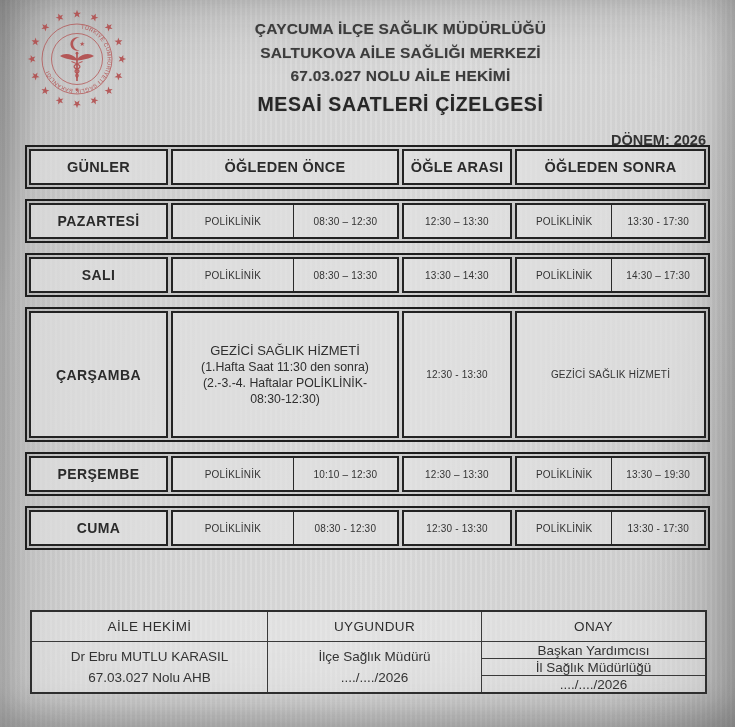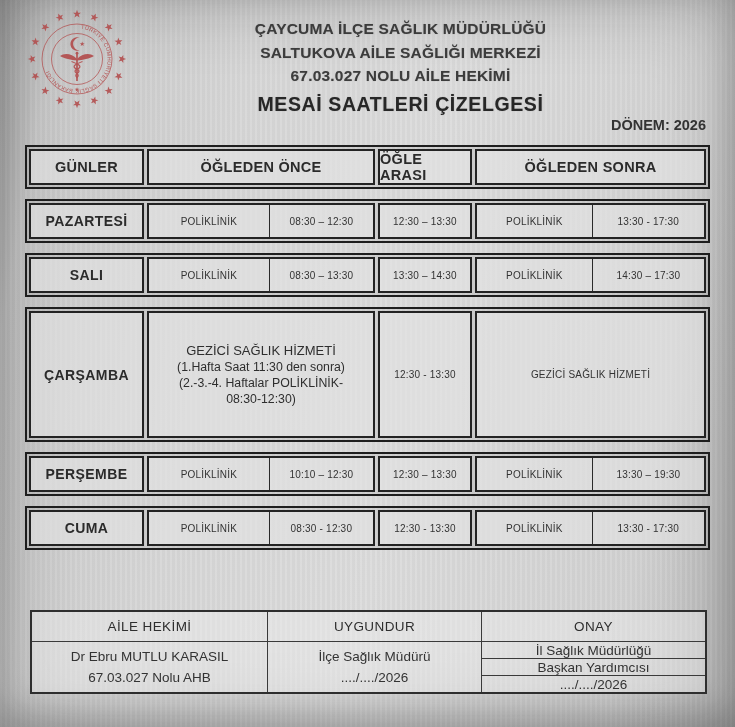--- a/index.html
+++ b/index.html
@@ -23,39 +23,39 @@
   .head-lines { text-align:center; padding:17px 4px 0 70px; }
   .org-line {
     font-size:15.5px; font-weight:700; letter-spacing:0.2px; color:#3c3c3c;
     line-height:23.5px; text-shadow:0 0 1px rgba(70,70,70,0.35);
   }
   .doc-title {
     font-size:19.5px; font-weight:700; letter-spacing:0.6px; color:#272727;
     margin-top:5px; text-shadow:0 0 1px rgba(50,50,50,0.3);
   }
   .period {
-    position:absolute; right:29px; top:117px;
+    position:absolute; right:29px; top:132px;
     font-size:14.5px; font-weight:600; color:#333;
   }
   
   .srow {
     display:flex; gap:3px; align-items:stretch; box-sizing:border-box;
     margin:0 25px 10px 25px;
     border:2px solid #1e1e1e; padding:2px;
     background:rgba(150,150,150,0.18);
   }
   .box {
     border:2px solid #232323; box-sizing:border-box;
     display:flex; align-items:center; justify-content:center;
     background:rgba(238,238,238,0.55);
     min-height:36px;
   }
-  .box.day { width:115px; flex:none; }
+  .box.day { width:139px; flex:none; }
   .box.morning { width:228px; flex:none; padding:0; }
-  .box.midday { width:94px; flex:none; }
+  .box.midday { width:110px; flex:none; }
   .box.afternoon { flex:1; padding:0; }
   .split { display:flex; width:100%; align-self:stretch; align-items:stretch; }
   .sub { display:flex; align-items:center; justify-content:center; }
   .sub.m-act { flex:1.16; } .sub.m-time { flex:1; border-left:1.5px solid #2a2a2a; }
   .sub.a-act { flex:1.03; } .sub.a-time { flex:1; border-left:1.5px solid #2a2a2a; }
   .col-label { font-size:14.5px; font-weight:700; letter-spacing:0.3px; color:#2b2b2b; }
   .day-label { font-size:14px; font-weight:700; letter-spacing:0.4px; color:#2b2b2b; }
   .val { font-size:10px; color:#333; letter-spacing:0.2px; }
   .srow.tall .box { min-height:127px; }
   .mobile-lines { text-align:center; line-height:16px; }
@@ -299,19 +299,19 @@
 
     <div class="sig-cell sig-body c1">
       <div>Dr Ebru MUTLU KARASIL</div>
       <div>67.03.027 Nolu AHB</div>
     </div>
     <div class="sig-cell sig-body c2">
       <div>İlçe Sağlık Müdürü</div>
       <div>..../..../2026</div>
     </div>
     <div class="sig-cell sig-stack c3">
+      <div class="mini">Başkan Yardımcısı</div>
       <div class="mini">İl Sağlık Müdürlüğü</div>
-      <div class="mini">Başkan Yardımcısı</div>
       <div class="mini">..../..../2026</div>
     </div>
   </div>
 
 </div>
 
 </body></html>

